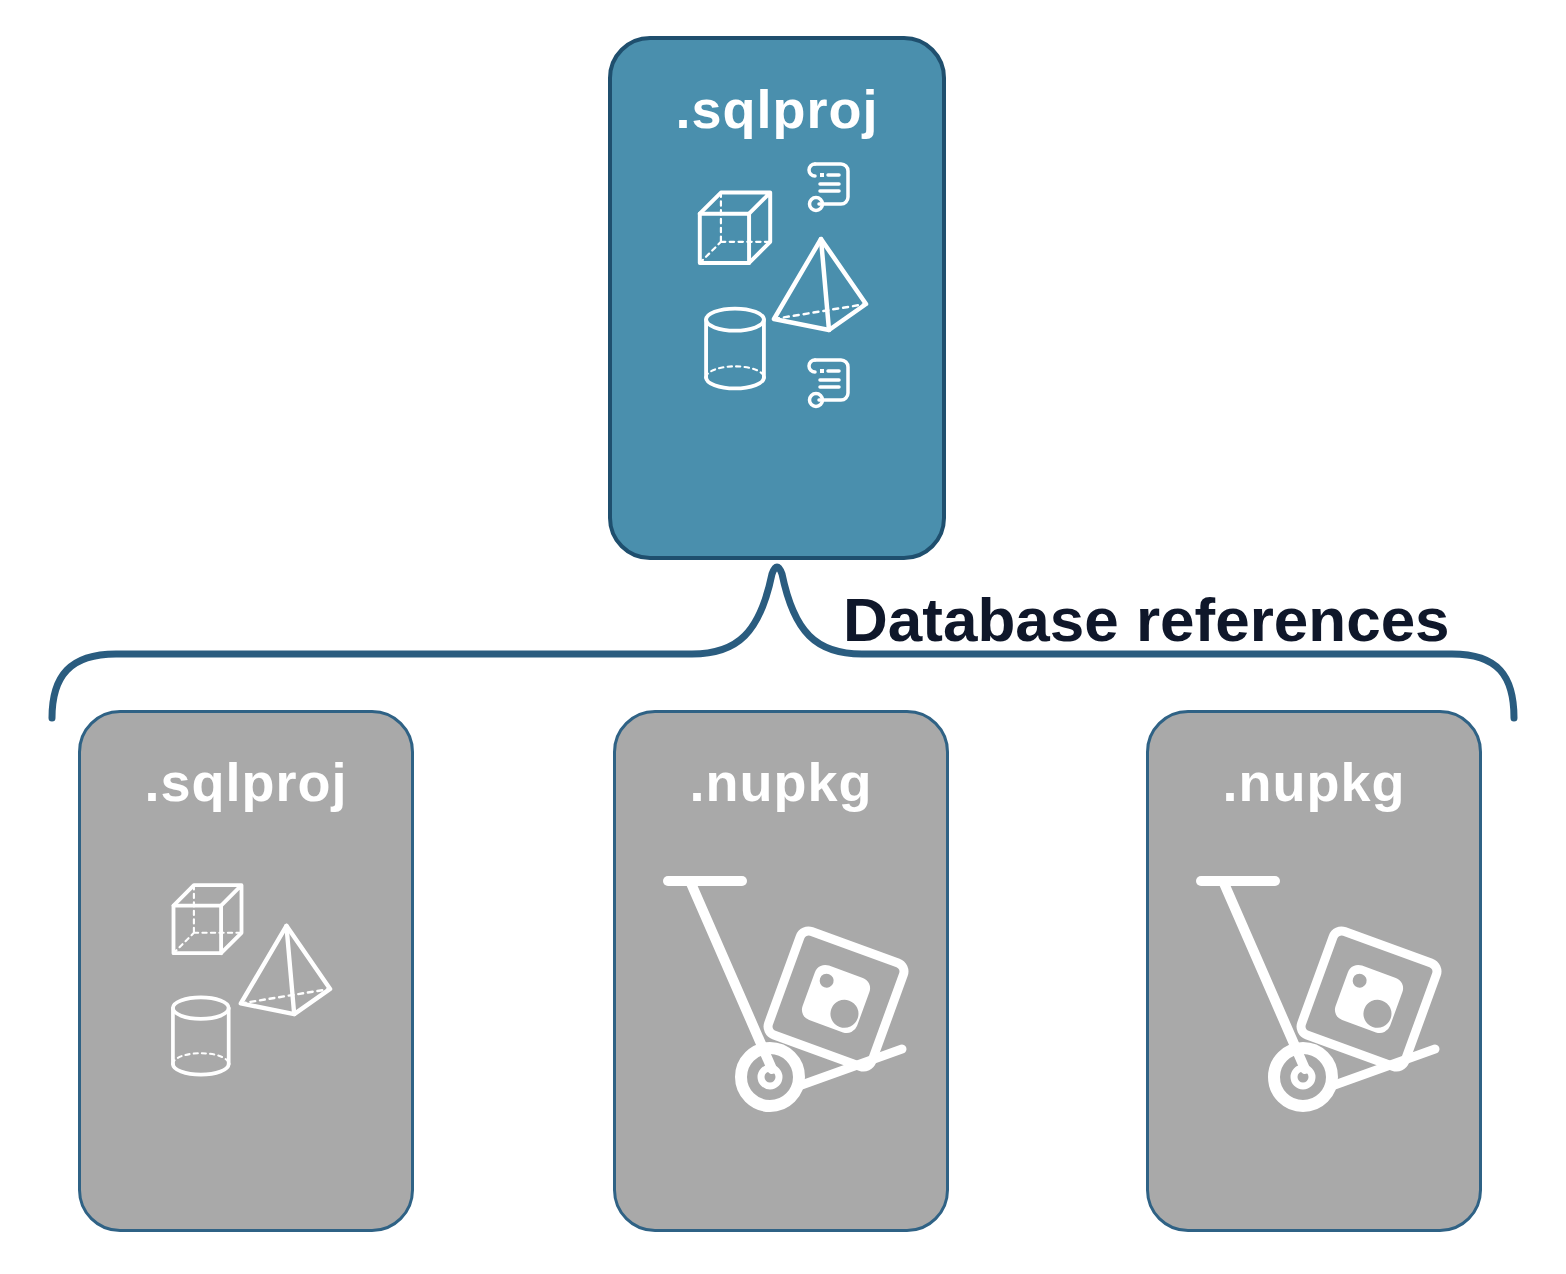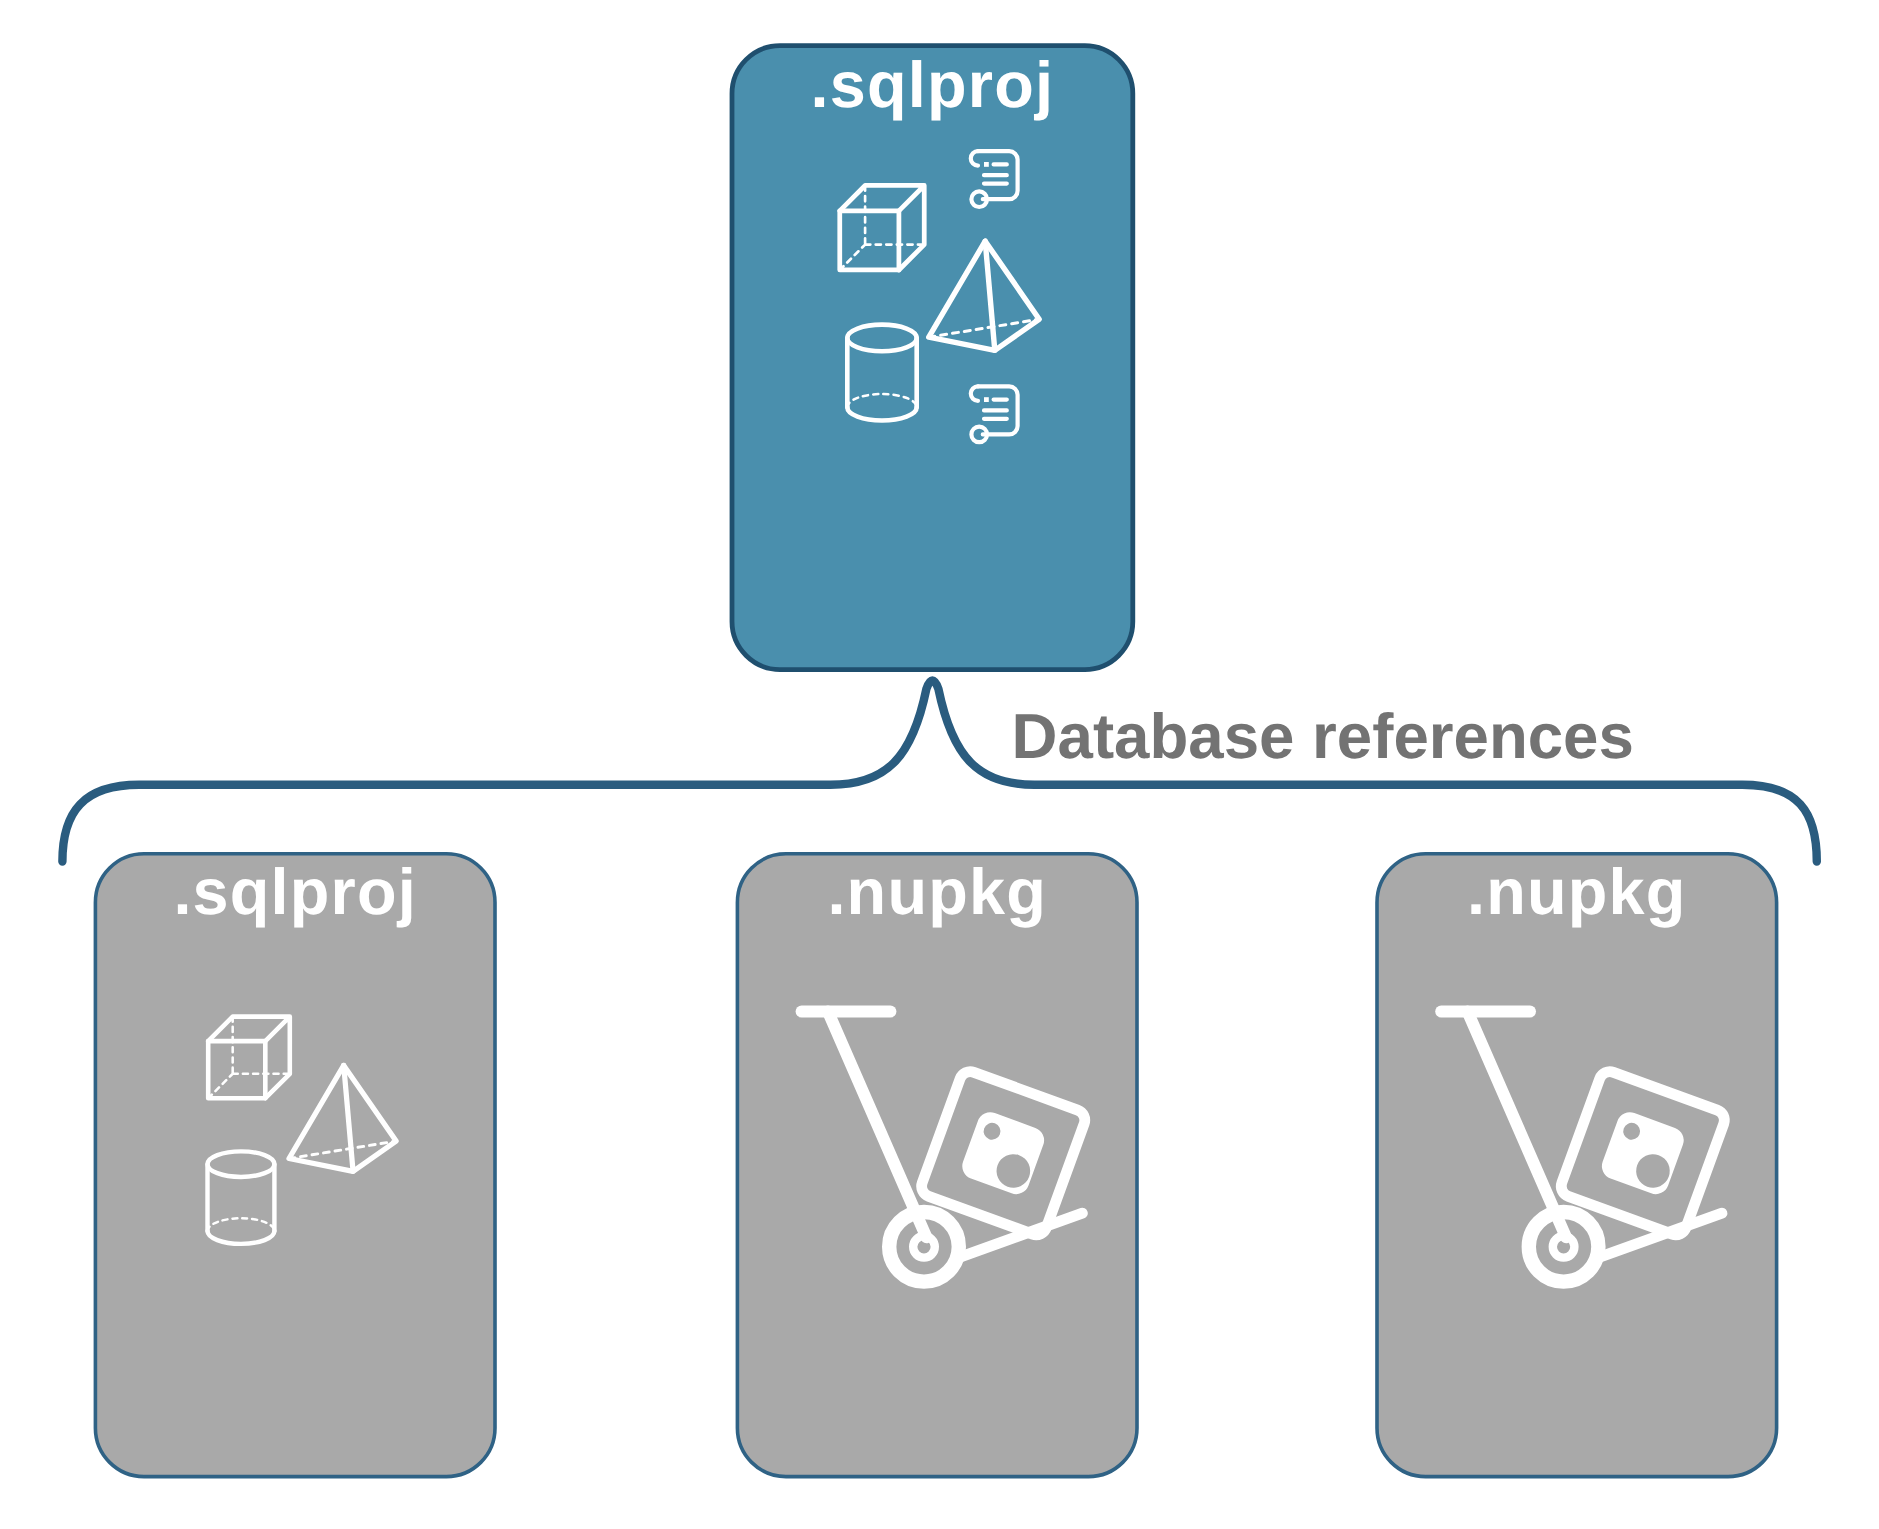--- a/index.html
+++ b/index.html
@@ -28,39 +28,40 @@
   .box-child {
     top: 710px;
     width: 336px; height: 522px;
     background: #a9a9a9;
     border: 3px solid #2f6285;
   }
   .box-child-1 { left: 78px; }
   .box-child-2 { left: 613px; }
   .box-child-3 { left: 1146px; }
   .box-title {
+    margin-top: 38px;
     font-size: 54px;
     font-weight: bold;
     color: #ffffff;
     letter-spacing: 1px;
     text-align: center;
   }
   .icon-cluster { margin-top: 14px; }
   .connector-svg {
     position: absolute;
     left: 0; top: 0;
     width: 1566px; height: 1274px;
     pointer-events: none;
   }
   .connector-label {
     position: absolute;
     left: 843px; top: 584px;
-    font-size: 53px;
+    font-size: 62px;
     font-weight: bold;
-    color: #737373;
+    color: #0f172a;
     white-space: nowrap;
   }
   .wicon { stroke: #ffffff; fill: none; stroke-linecap: round; stroke-linejoin: round; }
 </style>
 </head>
 <body>
 
 <div class="canvas">
 
   <svg class="connector-svg" viewBox="0 0 1566 1274">

